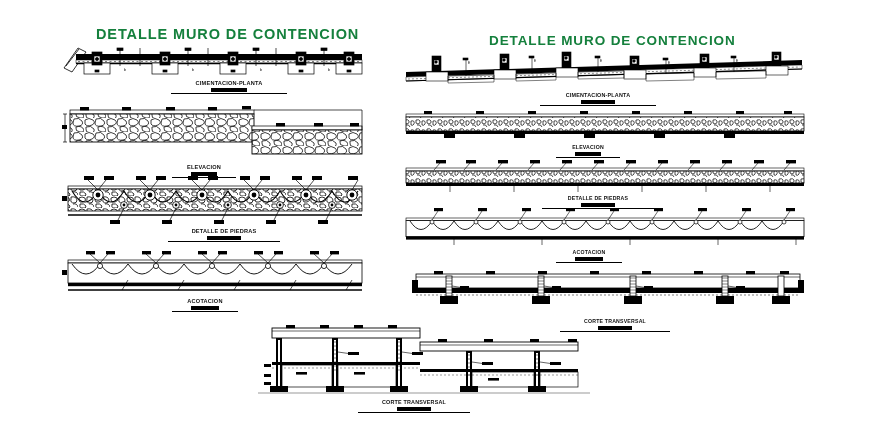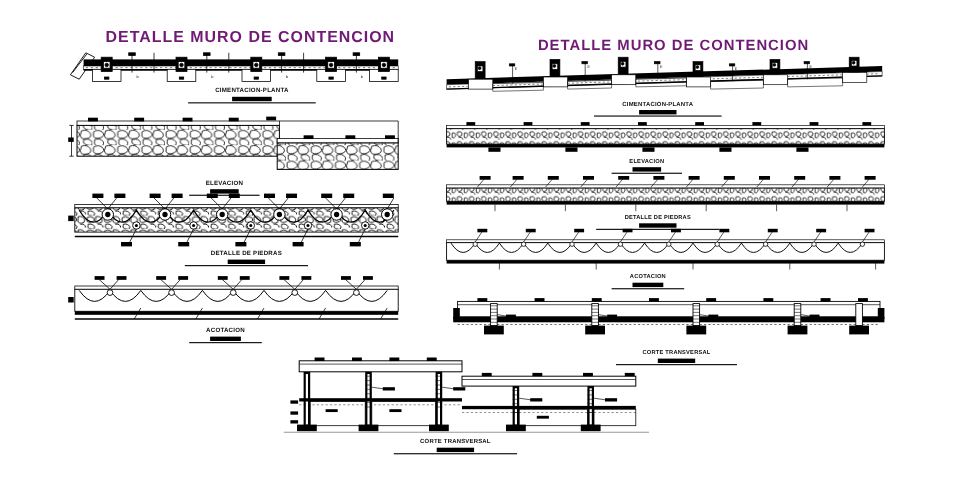--- a/index.html
+++ b/index.html
@@ -11,21 +11,21 @@
     overflow: hidden;
   }
   #sheet {
     position: relative;
     width: 870px; height: 435px;
     background: #ffffff;
   }
   .title {
     position: absolute;
     font-weight: bold;
-    color: #701a75;
+    color: #15803d;
     letter-spacing: 0.9px;
     white-space: nowrap;
     font-family: "Liberation Sans", sans-serif;
   }
   .viewlabel {
     position: absolute;
     font-weight: bold;
     color: #101010;
     white-space: nowrap;
     text-align: center;

